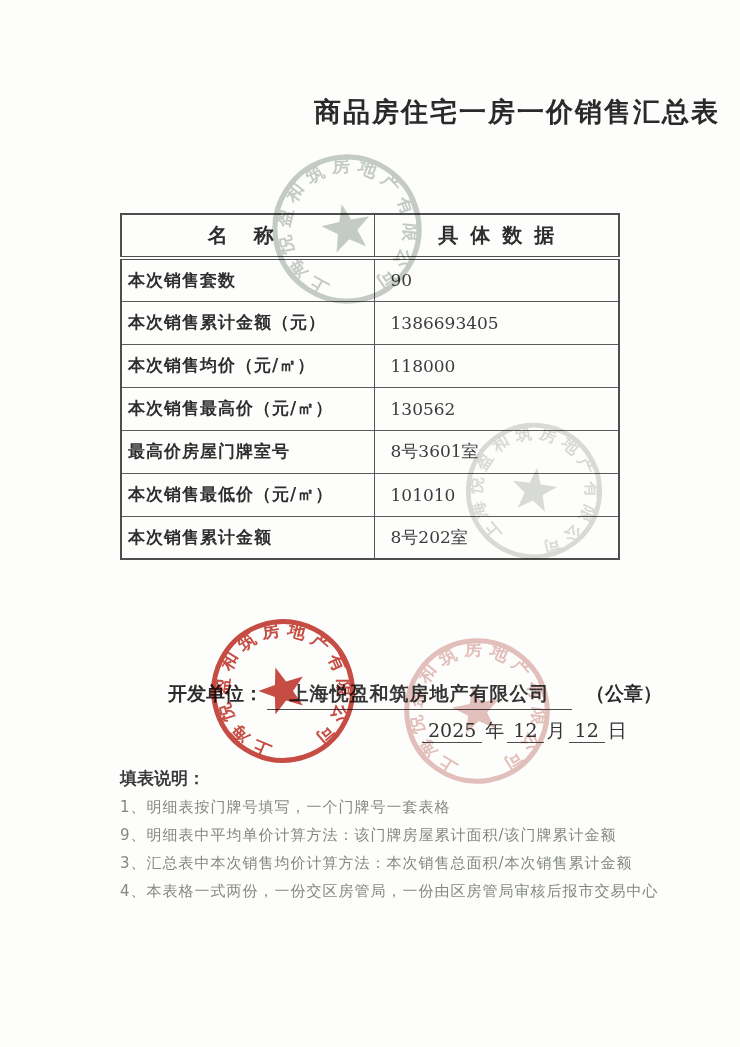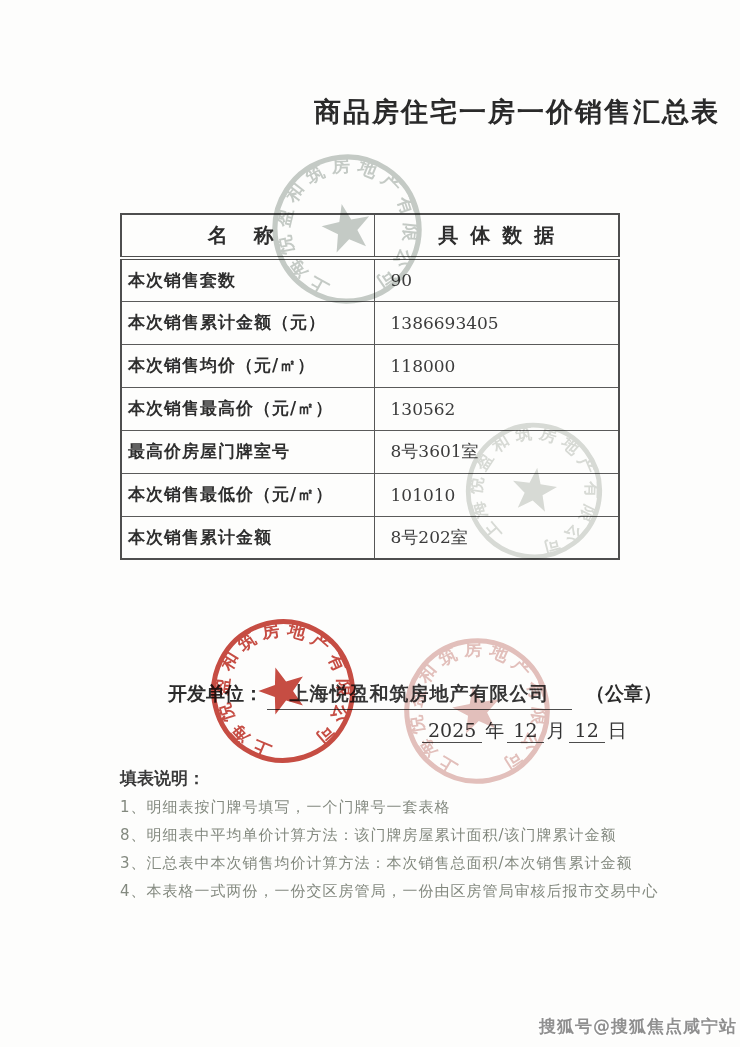--- a/index.html
+++ b/index.html
@@ -154,21 +154,21 @@
   <div class="dev-line">
     <span class="dev-label">开发单位：</span><span class="dev-name">上海悦盈和筑房地产有限公司</span><span class="seal-note">（公章）</span>
   </div>
 
   <div class="date-line">
     <span class="num">2025</span><span class="unit">年</span><span class="num">12</span><span class="unit">月</span><span class="num">12</span><span class="unit">日</span>
   </div>
 
   <div class="notes-heading">填表说明：</div>
   <div class="note-item note-1">1、明细表按门牌号填写，一个门牌号一套表格</div>
-  <div class="note-item note-2">8、明细表中平均单价计算方法：该门牌房屋累计面积/该门牌累计金额</div>
+  <div class="note-item note-2">9、明细表中平均单价计算方法：该门牌房屋累计面积/该门牌累计金额</div>
   <div class="note-item note-3">3、汇总表中本次销售均价计算方法：本次销售总面积/本次销售累计金额</div>
   <div class="note-item note-4">4、本表格一式两份，一份交区房管局，一份由区房管局审核后报市交易中心</div>
 
   <svg class="seal seal-top" viewBox="0 0 200 200">
     <circle class="seal-ring" cx="100" cy="100" r="90"></circle>
     <polygon class="seal-star" points="100,68 107.6,89.5 130.4,90.1 112.4,104 118.8,125.9 100,113 81.2,125.9 87.6,104 69.6,90.1 92.4,89.5"></polygon>
     <defs>
         <path id="arcTop" d="M 100 172 A 72 72 0 1 1 100.05 172"></path>
       </defs>
     <text class="seal-text"><textPath href="#arcTop" startOffset="8%">上海悦盈和筑房地产有限公司</textPath></text>
@@ -194,15 +194,14 @@
 
   <svg class="seal seal-pink" viewBox="0 0 200 200">
     <circle class="seal-ring" cx="100" cy="100" r="90"></circle>
     <polygon class="seal-star" points="100,68 107.6,89.5 130.4,90.1 112.4,104 118.8,125.9 100,113 81.2,125.9 87.6,104 69.6,90.1 92.4,89.5"></polygon>
     <defs>
         <path id="arcPink" d="M 100 172 A 72 72 0 1 1 100.05 172"></path>
       </defs>
     <text class="seal-text"><textPath href="#arcPink" startOffset="8%">上海悦盈和筑房地产有限公司</textPath></text>
   </svg>
 
-  <div class="watermark">搜狐号@搜狐焦点咸宁站</div>
 
 </div>
 
 </body></html>

